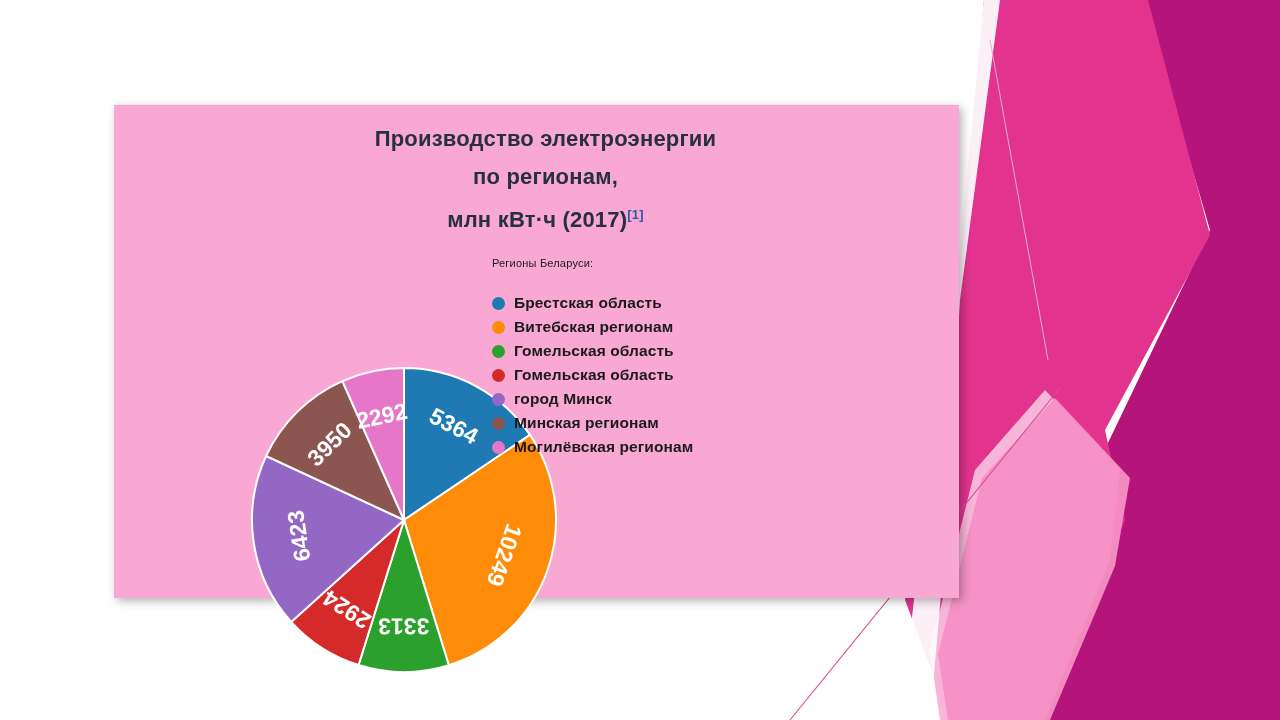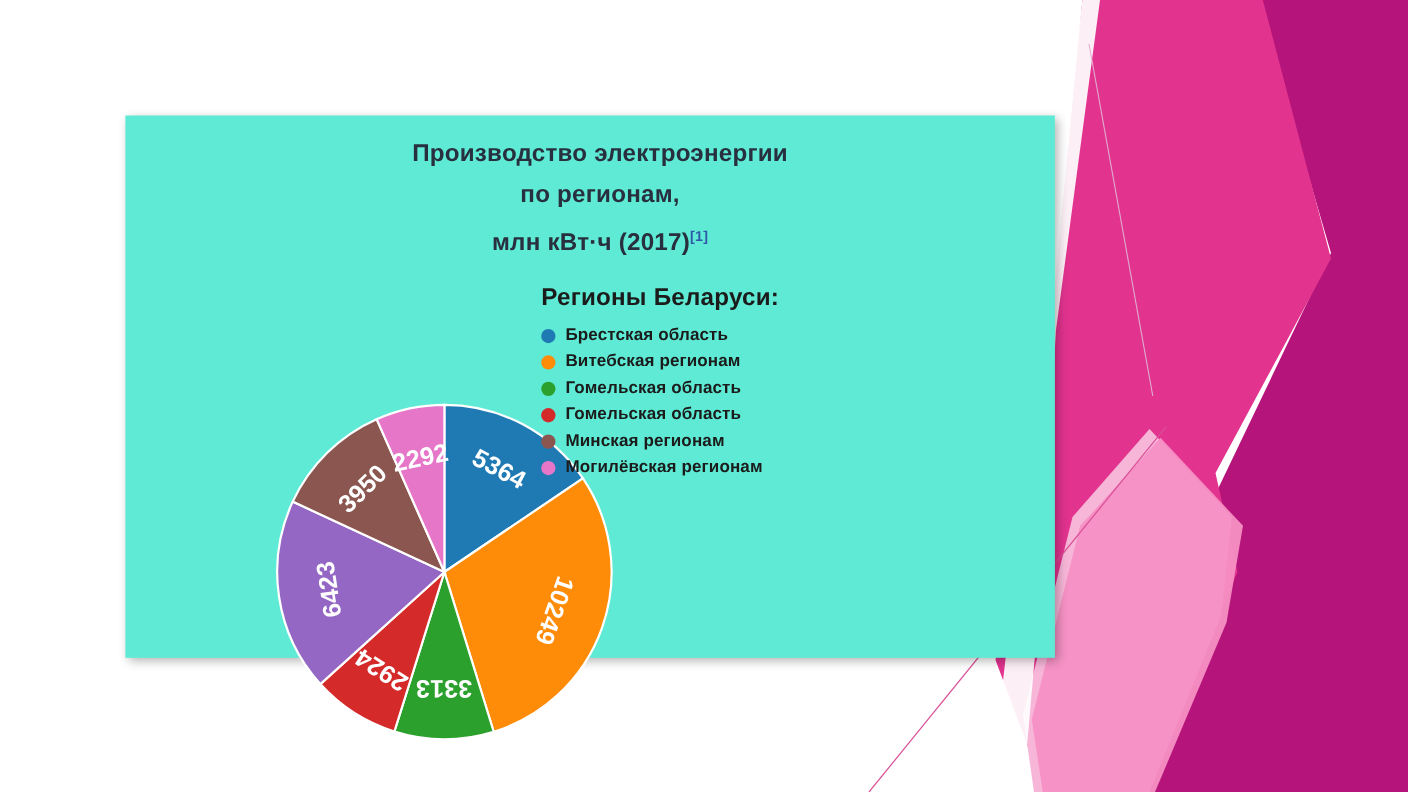--- a/index.html
+++ b/index.html
@@ -23,21 +23,21 @@
     pointer-events: none;
   }
 
   
   #card {
     position: absolute;
     left: 114px;
     top: 105px;
     width: 845px;
     height: 493px;
-    background: #5eead4;
+    background: #f9a8d4;
     box-shadow: 3px 3px 9px rgba(0,0,0,0.30);
   }
 
   
   #chart-title {
     position: absolute;
     left: 0;
     top: 15px;
     width: 100%;
     text-align: center;
@@ -78,24 +78,24 @@
   }
 
   
   #legend {
     position: absolute;
     left: 378px;
     top: 152px;
     width: 300px;
   }
   #legend-title {
-    font-size: 22px;
-    font-weight: bold;
+    font-size: 11px;
+    font-weight: normal;
     color: #1b1b1b;
-    margin-bottom: 10px;
+    margin-bottom: 22px;
     letter-spacing: 0.2px;
   }
   .legend-row {
     display: flex;
     align-items: center;
     height: 24px;
   }
   .legend-swatch {
     width: 13px;
     height: 13px;
@@ -176,20 +176,24 @@
           </div>
           <div class="legend-row">
             <span class="legend-swatch" style="background: rgb(44, 160, 44);"></span>
             <span class="legend-text">Гомельская область</span>
           </div>
           <div class="legend-row">
             <span class="legend-swatch" style="background: rgb(212, 42, 42);"></span>
             <span class="legend-text">Гомельская область</span>
           </div>
           <div class="legend-row">
+            <span class="legend-swatch" style="background: rgb(148, 103, 197);"></span>
+            <span class="legend-text">город Минск</span>
+          </div>
+          <div class="legend-row">
             <span class="legend-swatch" style="background: rgb(139, 86, 79);"></span>
             <span class="legend-text">Минская регионам</span>
           </div>
           <div class="legend-row">
             <span class="legend-swatch" style="background: rgb(230, 119, 200);"></span>
             <span class="legend-text">Могилёвская регионам</span>
           </div>
         </div>
     </div>
 

